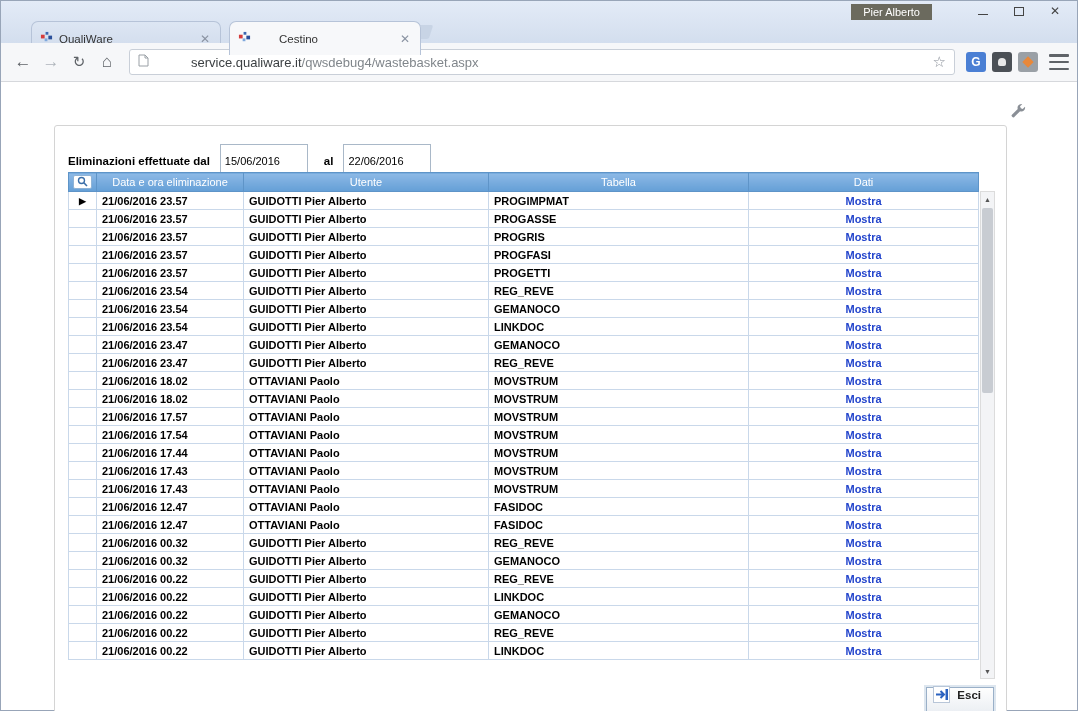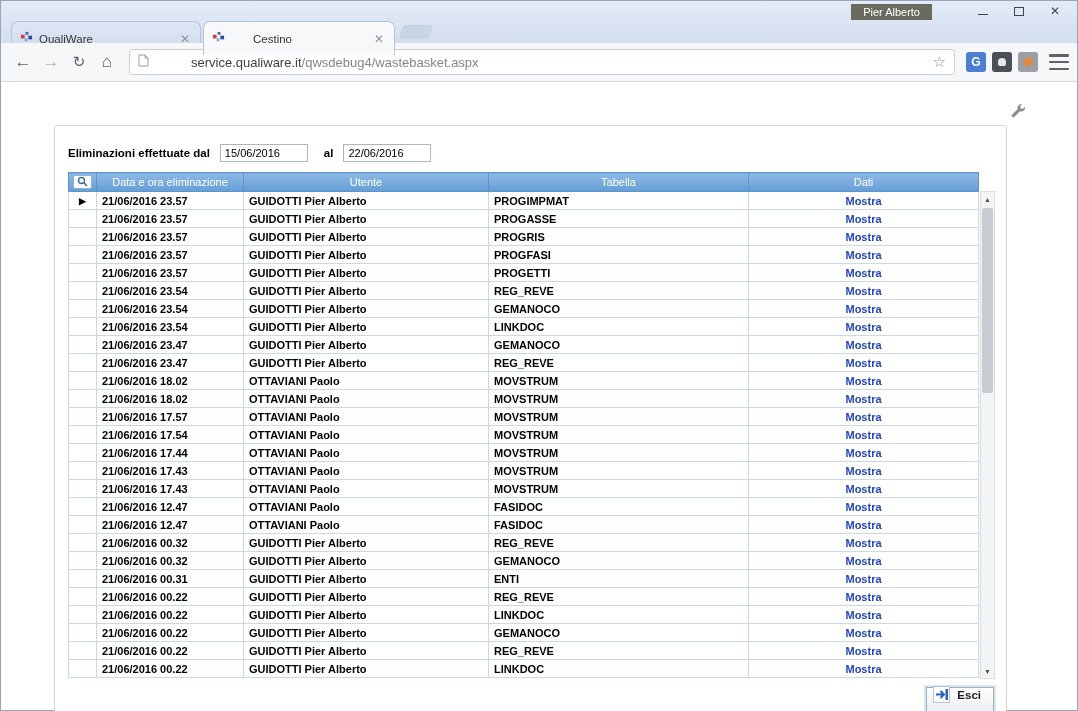--- a/index.html
+++ b/index.html
@@ -4,23 +4,23 @@
 <style>
   * { margin:0; padding:0; box-sizing:border-box; }
   html,body { width:1078px; height:711px; }
   body { font-family:"Liberation Sans", sans-serif; background:#fff; overflow:hidden; }
 
   .window { position:relative; width:1078px; height:711px; border:1px solid #98a5b8; background:#fff; }
 
   
   .titlebar { position:relative; height:42px; background:linear-gradient(#e3ebf7,#d3deee); }
   .tab { position:absolute; top:20px; height:34px; display:flex; align-items:center; gap:6px;
-         padding:0 8px; border-radius:7px 7px 0 0; font-size:11.5px; color:#333; cursor:default; }
+         padding:0 8px; border-radius:7px 7px 0 0; font-size:11.5px; color:#333; cursor:default;margin-left:20px; }
   .tab.inactive { left:10px; width:190px; background:linear-gradient(#dde6f3,#cfdaeb); border:1px solid #b6c3d8; border-bottom:none; }
-  .tab.active { left:202px; width:192px; background:#f7f8fa; border:1px solid #b6c3d8; border-bottom:none; z-index:2;gap:28px; }
+  .tab.active { left:208px; width:192px; background:#f7f8fa; border:1px solid #b6c3d8; border-bottom:none; z-index:2;gap:28px; }
   .tab-title { flex:1; white-space:nowrap; overflow:hidden; }
   .tab-close { color:#8a93a2; font-size:12px; width:14px; text-align:center; }
   .new-tab { position:absolute; left:400px; top:24px; width:30px; height:14px;
              background:#c8d4e5; border-radius:2px; transform:skewX(-18deg); }
   .profile-badge { position:absolute; top:3px; right:145px; background:#6b6a5e; color:#fff;
                    font-size:11px; padding:2px 12px; }
   .win-controls { position:absolute; top:0; right:4px; display:flex; }
   .win-btn { width:36px; height:20px; display:flex; align-items:center; justify-content:center;
              color:#444; font-size:12px; }
   .min-glyph { width:10px; height:0; border-top:1px solid #444; margin-top:6px; }
@@ -51,21 +51,21 @@
 
   
   .page { position:absolute; top:82px; left:0; right:0; bottom:0; background:#fff; }
   .wrench { position:absolute; left:1010px; top:20px; }
   .panel { position:absolute; left:53px; top:15px; width:953px; height:606px;
            border:1px solid #d4d4d4; border-radius:3px; background:#fff;margin-top:27px; }
 
   .filter-row { position:absolute; left:13px; top:18px; display:flex; align-items:center;
                 font-size:11.5px; font-weight:bold; color:#000; }
   .filter-input { width:88px; height:18px; border:1px solid #a9b8c8; font-size:11px;
-                  padding:0 4px; margin-left:10px; font-family:inherit; color:#000; }
+                  padding:16px 4px; margin-left:10px; font-family:inherit; color:#000; }
   .filter-al { margin-left:16px; }
 
   
   .grid { position:absolute; left:13px; top:46px; width:910px; border-collapse:collapse;
           table-layout:fixed; font-size:11px; }
   .grid th { height:19px; background:linear-gradient(#8db9e6,#649fd6); color:#fff;
              border:1px solid #5e94c8; font-weight:normal; text-align:center; }
   .grid td { height:18px; border:1px solid #c9d8ea; padding:0 5px; font-weight:bold;
              color:#000; white-space:nowrap; overflow:hidden; }
   .col-sel { width:28px; } .col-date { width:147px; } .col-user { width:245px; }
@@ -347,27 +347,20 @@
   </tr>
             <tr class="grid-row">
     <td class="sel-cell"></td>
     <td class="date-cell">21/06/2016 00.32</td>
     <td class="user-cell">GUIDOTTI Pier Alberto</td>
     <td class="table-cell">GEMANOCO</td>
     <td class="dati-cell"><span class="mostra">Mostra</span></td>
   </tr>
             <tr class="grid-row">
     <td class="sel-cell"></td>
-    <td class="date-cell">21/06/2016 00.31</td>
-    <td class="user-cell">GUIDOTTI Pier Alberto</td>
-    <td class="table-cell">ENTI</td>
-    <td class="dati-cell"><span class="mostra">Mostra</span></td>
-  </tr>
-            <tr class="grid-row">
-    <td class="sel-cell"></td>
     <td class="date-cell">21/06/2016 00.22</td>
     <td class="user-cell">GUIDOTTI Pier Alberto</td>
     <td class="table-cell">REG_REVE</td>
     <td class="dati-cell"><span class="mostra">Mostra</span></td>
   </tr>
             <tr class="grid-row">
     <td class="sel-cell"></td>
     <td class="date-cell">21/06/2016 00.22</td>
     <td class="user-cell">GUIDOTTI Pier Alberto</td>
     <td class="table-cell">LINKDOC</td>

